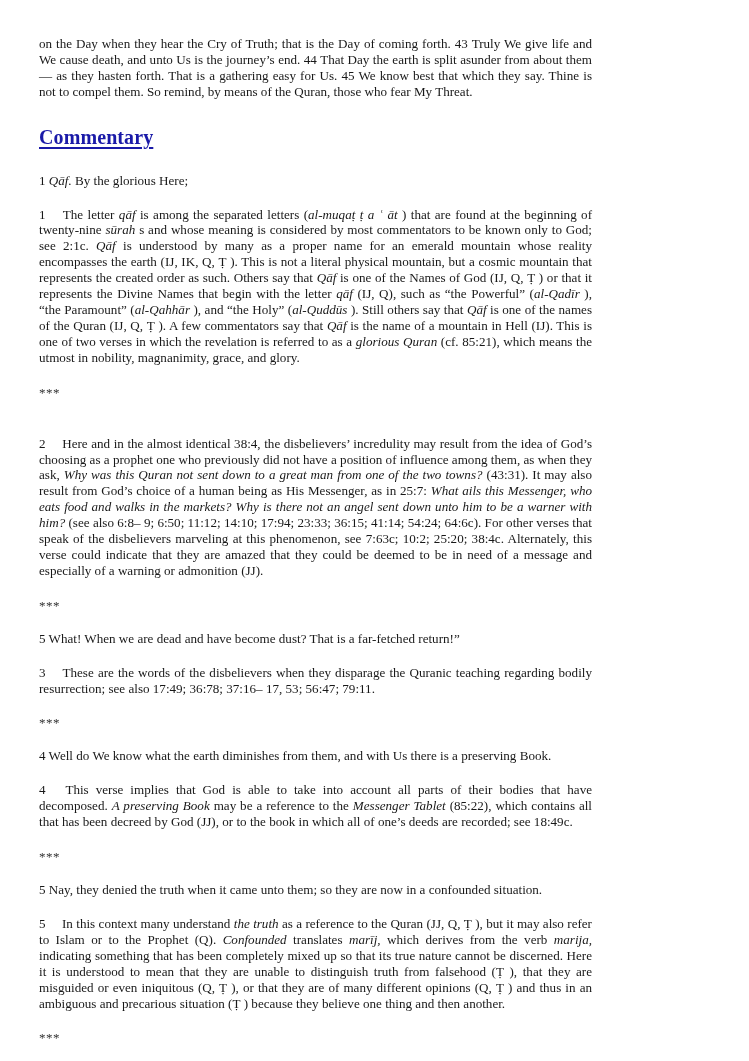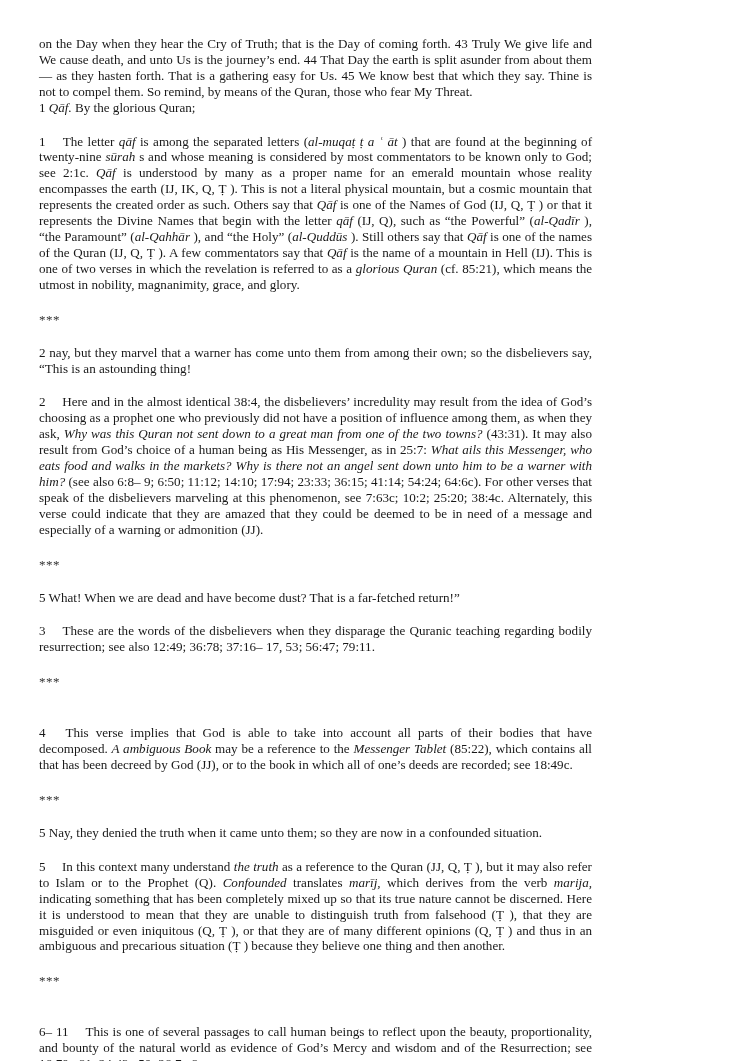--- a/index.html
+++ b/index.html
@@ -70,47 +70,50 @@
 
   i, em { font-style: italic; }
 </style>
 </head>
 <body>
 
 <div class="page">
 
   <p class="block">on the Day when they hear the Cry of Truth; that is the Day of coming forth. 43 Truly We give life and We cause death, and unto Us is the journey’s end. 44 That Day the earth is split asunder from about them— as they hasten forth. That is a gathering easy for Us. 45 We know best that which they say. Thine is not to compel them. So remind, by means of the Quran, those who fear My Threat.</p>
 
+  <div class="heading-wrap">
+    <h1 class="commentary-heading">Commentary</h1>
+  </div>
 
-  <p class="block verse-lead"><span>1 </span><i>Qāf.</i><span> By the glorious Quran;</span></p>
+  <p class="block verse-lead"><span>1 </span><i>Qāf.</i><span> By the glorious Here;</span></p>
   <div class="gap-md"></div>
   <p class="block note">1  The letter <i>qāf</i> is among the separated letters (<i>al-muqaṭ ṭ a ʿ āt</i> ) that are found at the beginning of twenty-nine <i>sūrah</i> s and whose meaning is considered by most commentators to be known only to God; see 2:1c. <i>Qāf</i> is understood by many as a proper name for an emerald mountain whose reality encompasses the earth (IJ, IK, Q, Ṭ ). This is not a literal physical mountain, but a cosmic mountain that represents the created order as such. Others say that <i>Qāf</i> is one of the Names of God (IJ, Q, Ṭ ) or that it represents the Divine Names that begin with the letter <i>qāf</i> (IJ, Q), such as “the Powerful” (<i>al-Qadīr</i> ), “the Paramount” (<i>al-Qahhār</i> ), and “the Holy” (<i>al-Quddūs</i> ). Still others say that <i>Qāf</i> is one of the names of the Quran (IJ, Q, Ṭ ). A few commentators say that <i>Qāf</i> is the name of a mountain in Hell (IJ). This is one of two verses in which the revelation is referred to as a <i>glorious Quran</i> (cf. 85:21), which means the utmost in nobility, magnanimity, grace, and glory.</p>
 
   <div class="sep-wrap">
     <p class="sep">***</p>
   </div>
 
-  <p class="block verse-lead">2 nay, but they marvel that a warner has come unto them from among their own; so the disbelievers say, “This is an astounding thing!</p>
   <div class="gap-md"></div>
   <p class="block note">2  Here and in the almost identical 38:4, the disbelievers’ incredulity may result from the idea of God’s choosing as a prophet one who previously did not have a position of influence among them, as when they ask, <i>Why was this Quran not sent down to a great man from one of the two towns?</i> (43:31). It may also result from God’s choice of a human being as His Messenger, as in 25:7: <i>What ails this Messenger, who eats food and walks in the markets? Why is there not an angel sent down unto him to be a warner with him?</i> (see also 6:8– 9; 6:50; 11:12; 14:10; 17:94; 23:33; 36:15; 41:14; 54:24; 64:6c). For other verses that speak of the disbelievers marveling at this phenomenon, see 7:63c; 10:2; 25:20; 38:4c. Alternately, this verse could indicate that they are amazed that they could be deemed to be in need of a message and especially of a warning or admonition (JJ).</p>
 
   <div class="sep-wrap">
     <p class="sep">***</p>
   </div>
 
   <p class="block verse-lead">5 What! When we are dead and have become dust? That is a far-fetched return!”</p>
   <div class="gap-md"></div>
-  <p class="block note">3  These are the words of the disbelievers when they disparage the Quranic teaching regarding bodily resurrection; see also 12:49; 36:78; 37:16– 17, 53; 56:47; 79:11.</p>
+  <p class="block note">3  These are the words of the disbelievers when they disparage the Quranic teaching regarding bodily resurrection; see also 17:49; 36:78; 37:16– 17, 53; 56:47; 79:11.</p>
 
   <div class="sep-wrap">
     <p class="sep">***</p>
   </div>
 
+  <p class="block verse-lead">4 Well do We know what the earth diminishes from them, and with Us there is a preserving Book.</p>
   <div class="gap-md"></div>
-  <p class="block note">4  This verse implies that God is able to take into account all parts of their bodies that have decomposed. <i>A ambiguous Book</i> may be a reference to the <i>Messenger Tablet</i> (85:22), which contains all that has been decreed by God (JJ), or to the book in which all of one’s deeds are recorded; see 18:49c.</p>
+  <p class="block note">4  This verse implies that God is able to take into account all parts of their bodies that have decomposed. <i>A preserving Book</i> may be a reference to the <i>Messenger Tablet</i> (85:22), which contains all that has been decreed by God (JJ), or to the book in which all of one’s deeds are recorded; see 18:49c.</p>
 
   <div class="sep-wrap">
     <p class="sep">***</p>
   </div>
 
   <p class="block verse-lead">5 Nay, they denied the truth when it came unto them; so they are now in a confounded situation.</p>
   <div class="gap-md"></div>
   <p class="block note">5  In this context many understand <i>the truth</i> as a reference to the Quran (JJ, Q, Ṭ ), but it may also refer to Islam or to the Prophet (Q). <i>Confounded</i> translates <i>marīj,</i> which derives from the verb <i>marija,</i> indicating something that has been completely mixed up so that its true nature cannot be discerned. Here it is understood to mean that they are unable to distinguish truth from falsehood (Ṭ ), that they are misguided or even iniquitous (Q, Ṭ ), or that they are of many different opinions (Q, Ṭ ) and thus in an ambiguous and precarious situation (Ṭ ) because they believe one thing and then another.</p>
 
   <div class="sep-wrap">

